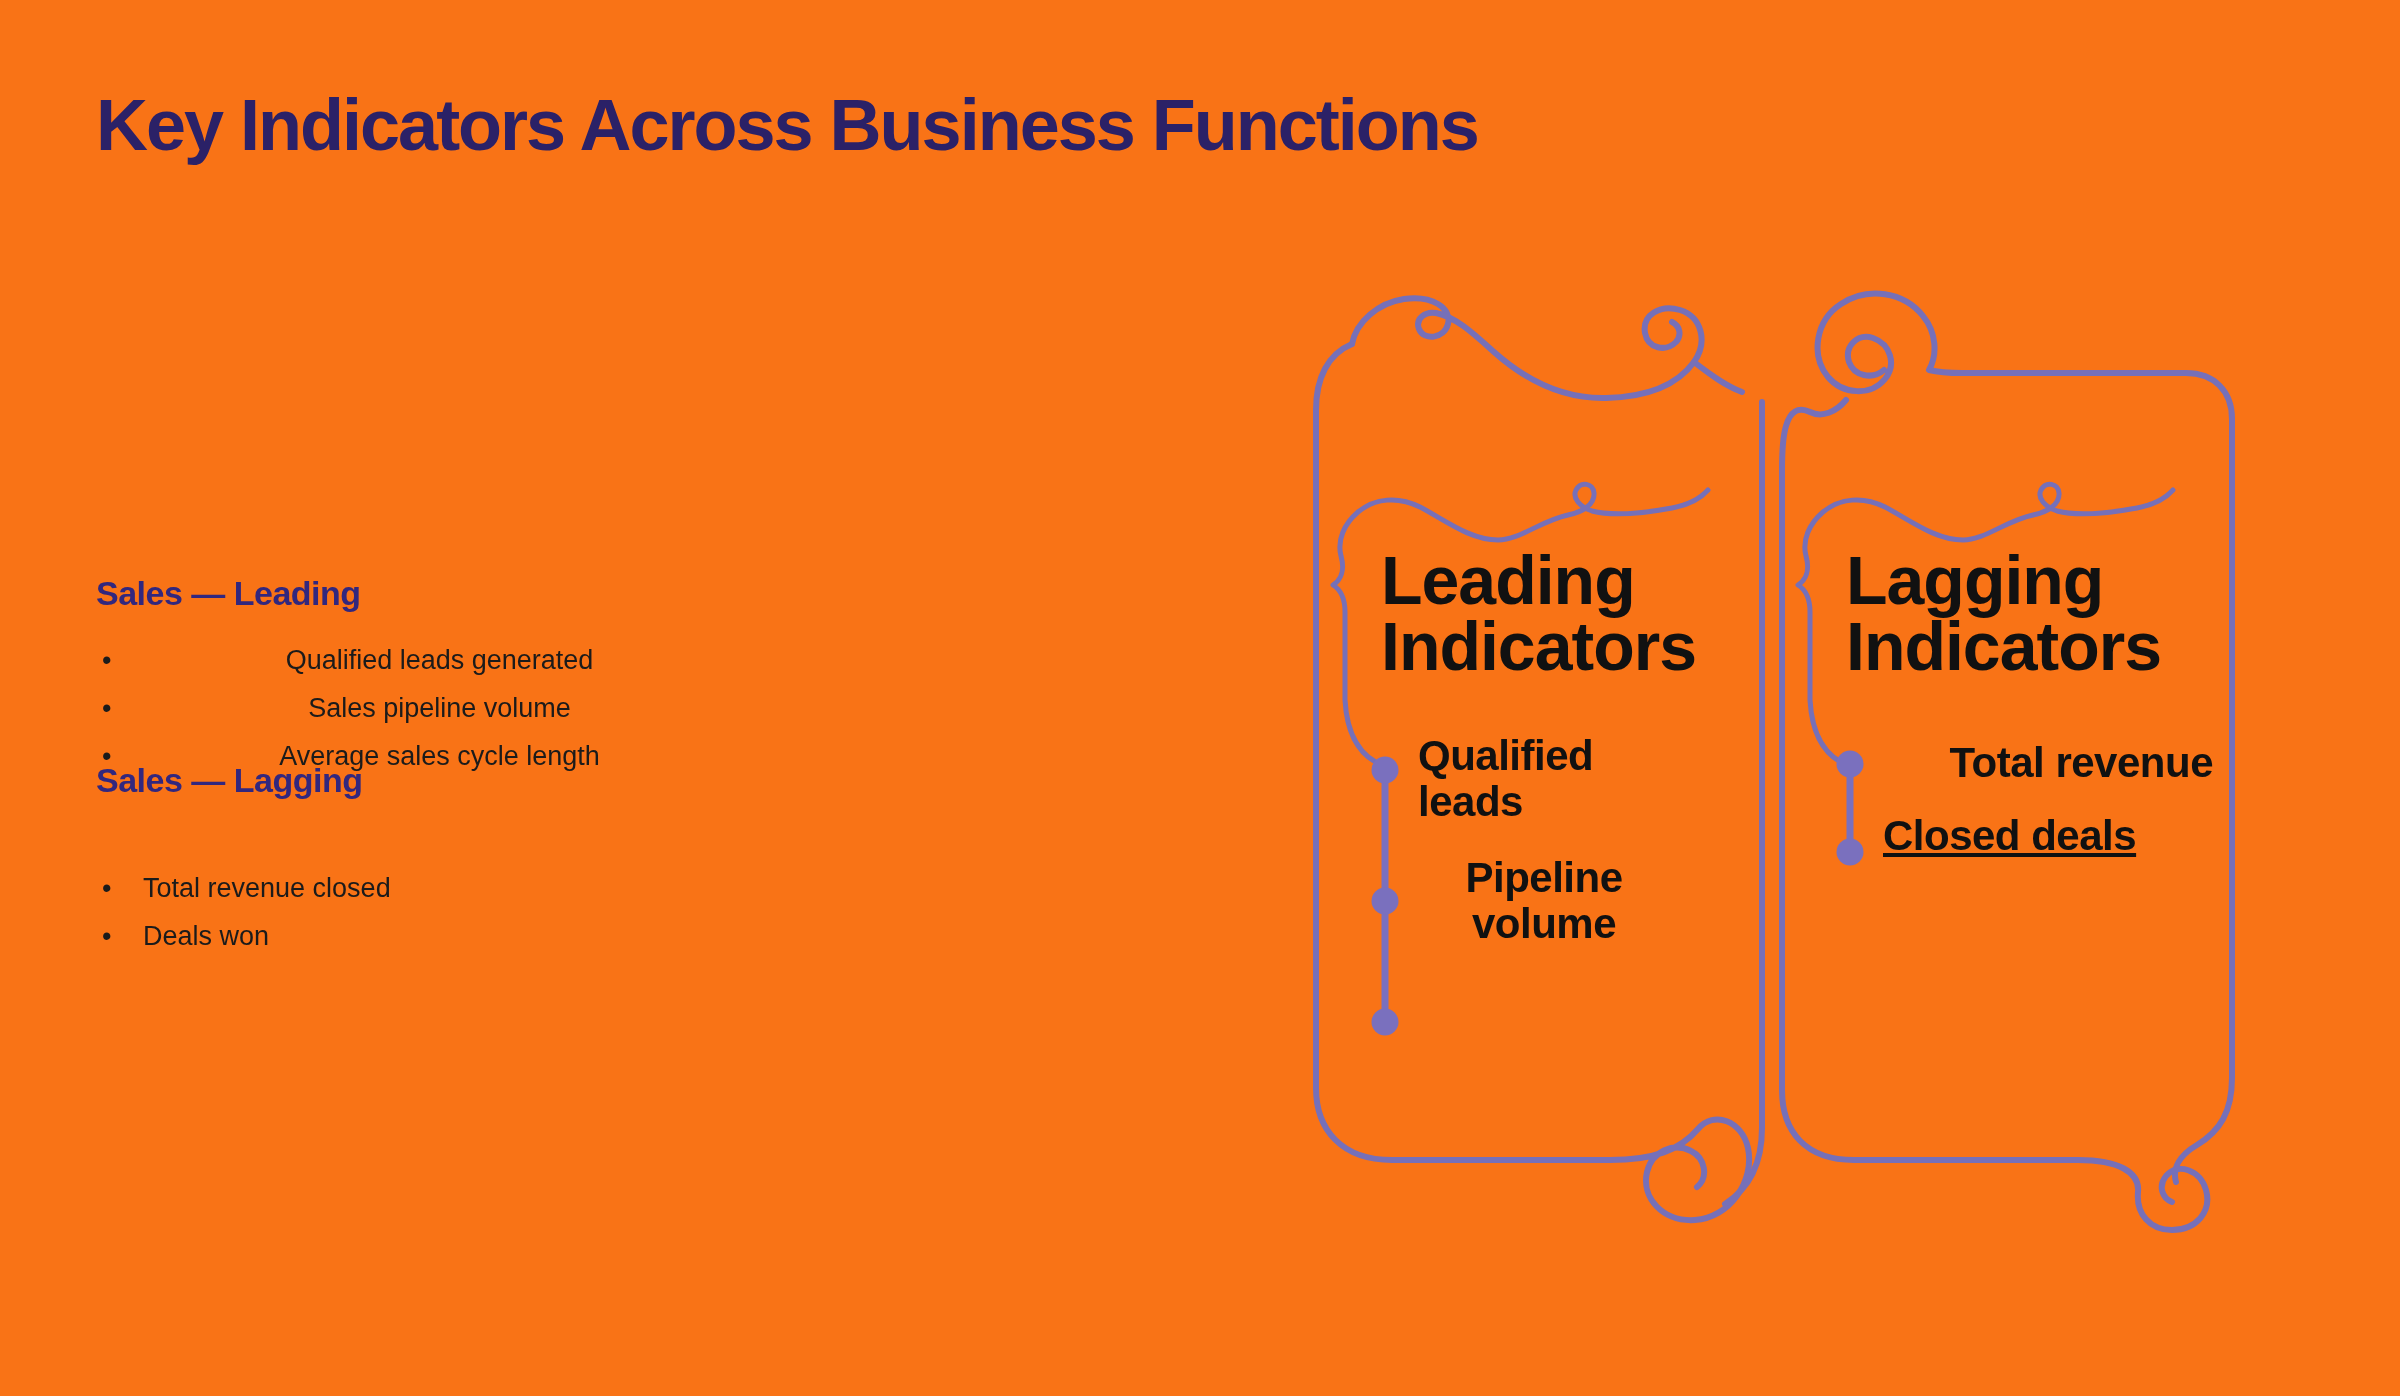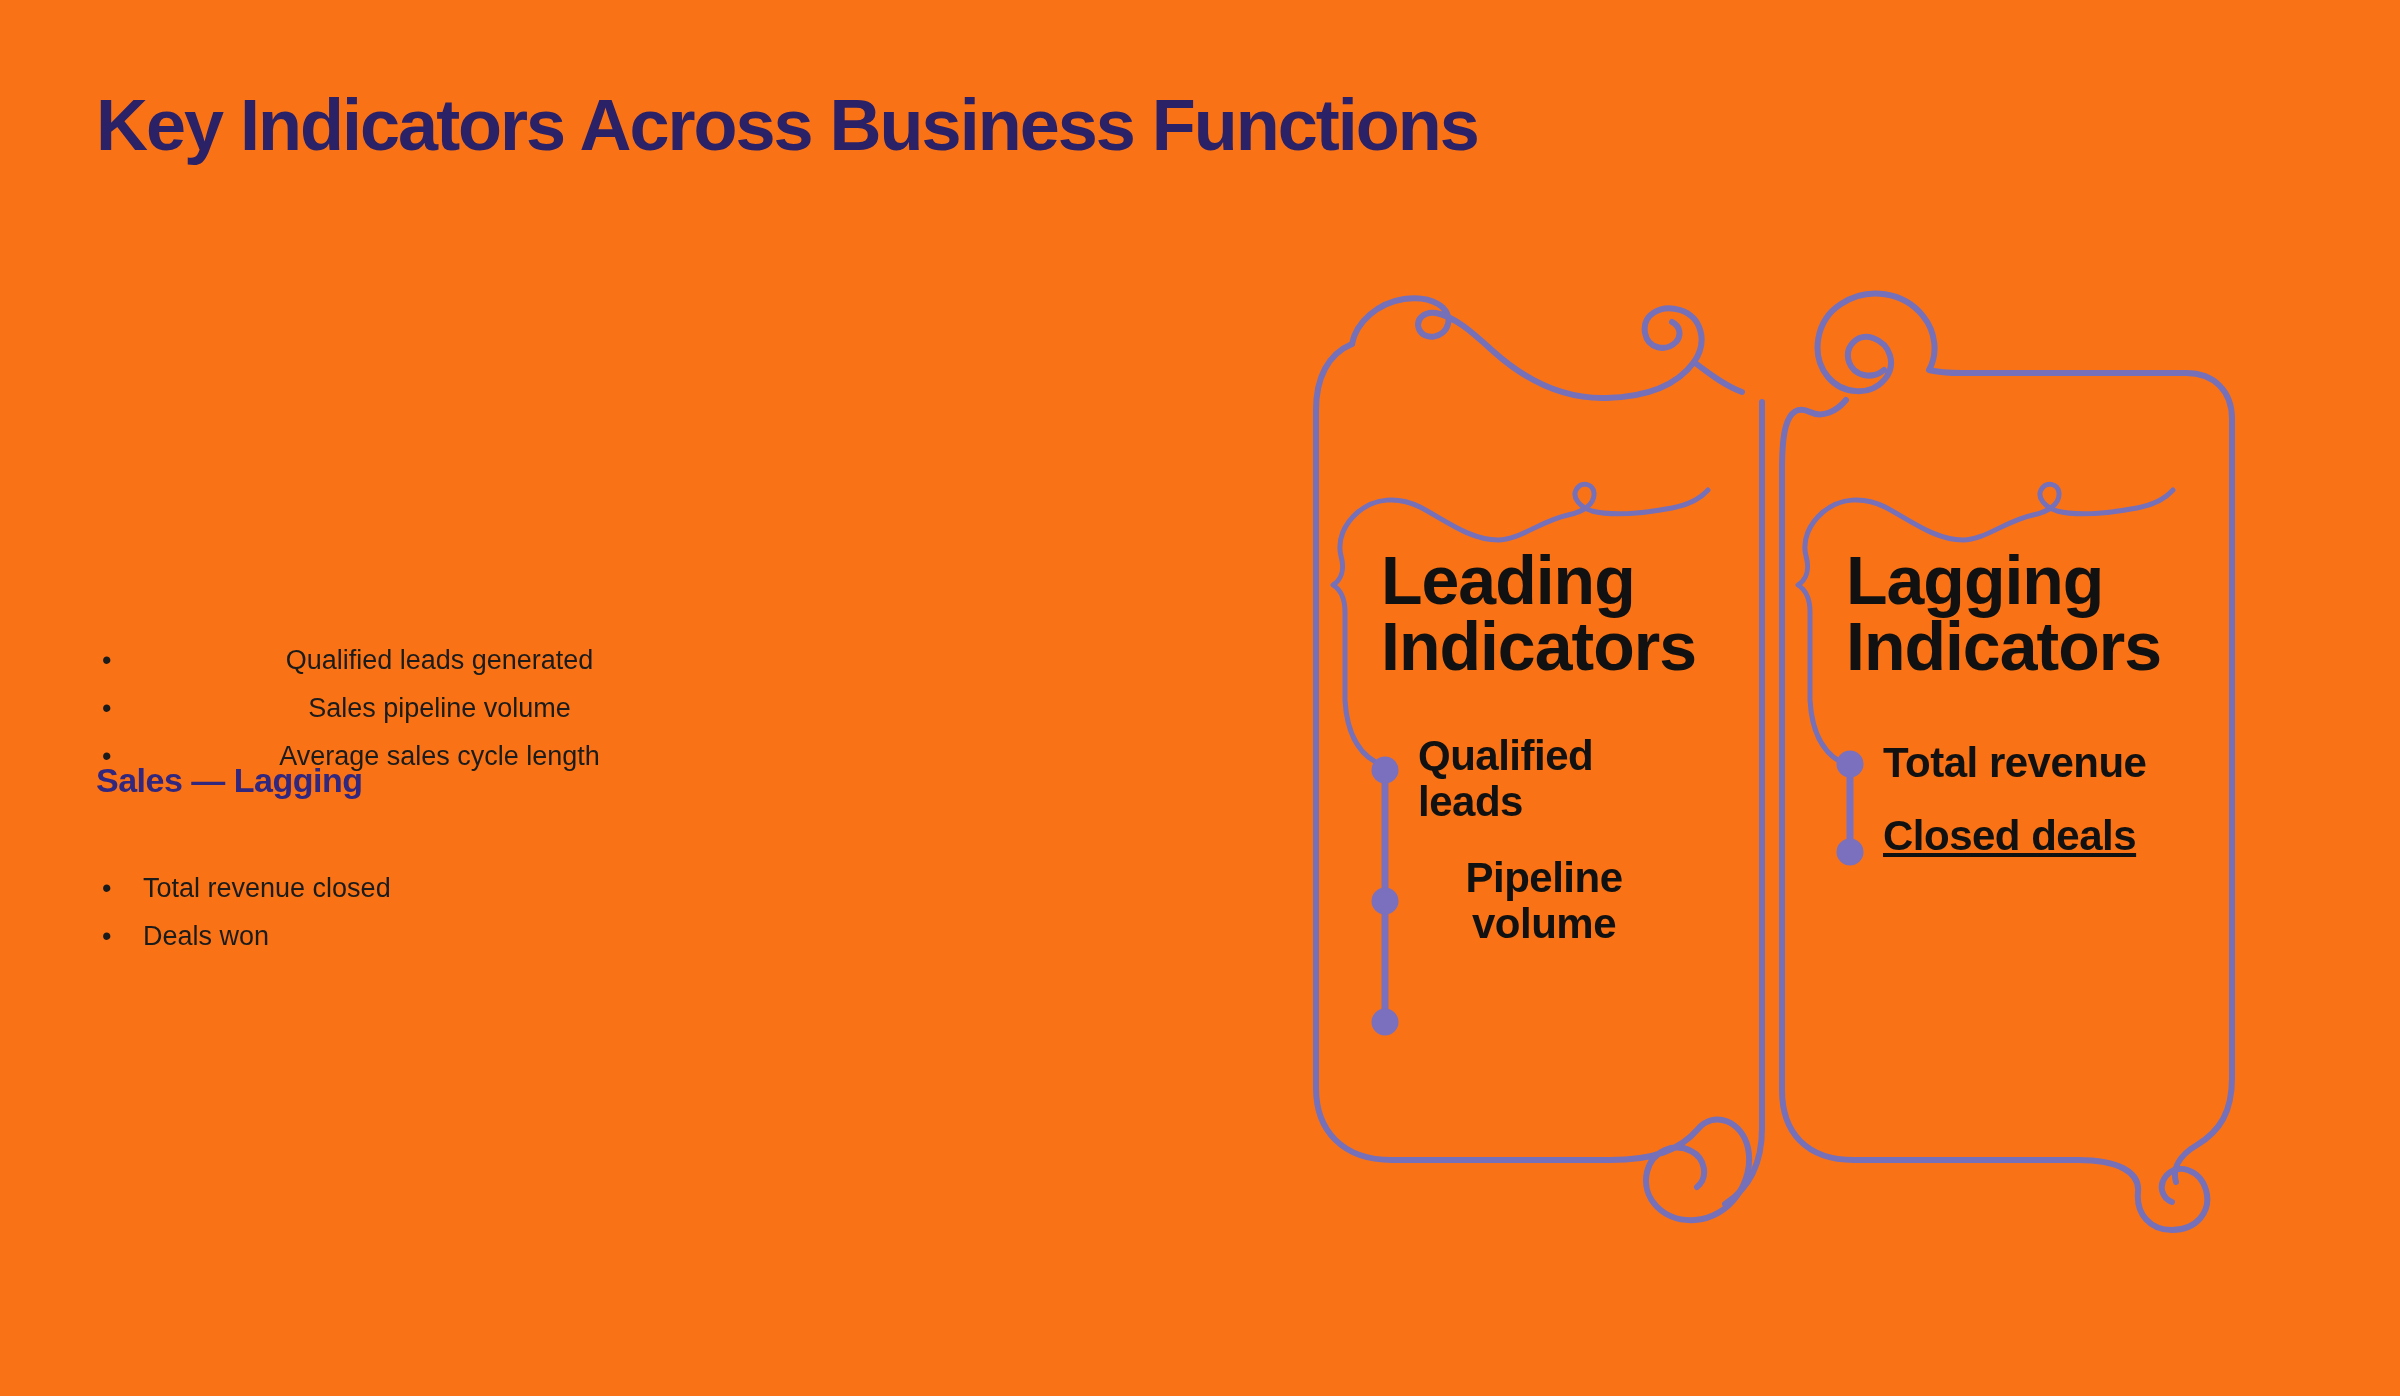--- a/index.html
+++ b/index.html
@@ -45,36 +45,37 @@
   #frame-title-lagging{left:1846px;top:547px;}
   .frame-item{
     font-size:42px;font-weight:800;letter-spacing:-0.5px;line-height:46px;
     color:#111111;
   }
   .frame-item.w-narrow{width:252px;}
   .frame-item.w-wide{width:330px;}
   #lead-item-0{left:1418px;top:733px;}
   #lead-item-1{left:1418px;top:855px;text-align:center;}
   #lead-item-2{left:1418px;top:976px;}
-  #lag-item-0{left:1883px;top:740px;}
+  #lag-item-0{left:1883px;top:740px;text-align:right;}
   #lag-item-1{left:1883px;top:813px;text-decoration:underline;}
   
   #decor{left:0;top:0;}
   .stroke{fill:none;stroke:#7670B8;stroke-width:6;stroke-linecap:round;stroke-linejoin:round;}
   .stroke-thin{fill:none;stroke:#7670B8;stroke-width:5;stroke-linecap:round;stroke-linejoin:round;}
   .connector{fill:none;stroke:#7A70BE;stroke-width:7;stroke-linecap:round;}
   .dot{fill:#7A70BE;}
 </style>
 </head>
 <body>
 
 <div id="stage">
 
   <div id="page-title" class="abs">Key Indicators Across Business Functions</div>
 
+  <div id="heading-sales-leading" class="abs section-heading">Sales — Leading</div>
   <ul id="bullets-leading" class="abs bullets">
     <li>Qualified leads generated</li>
     <li>Sales pipeline volume</li>
     <li>Average sales cycle length</li>
   </ul>
 
   <div id="heading-sales-lagging" class="abs section-heading">Sales — Lagging</div>
   <ul id="bullets-lagging" class="abs bullets">
     <li>Total revenue closed</li>
     <li>Deals won</li>

